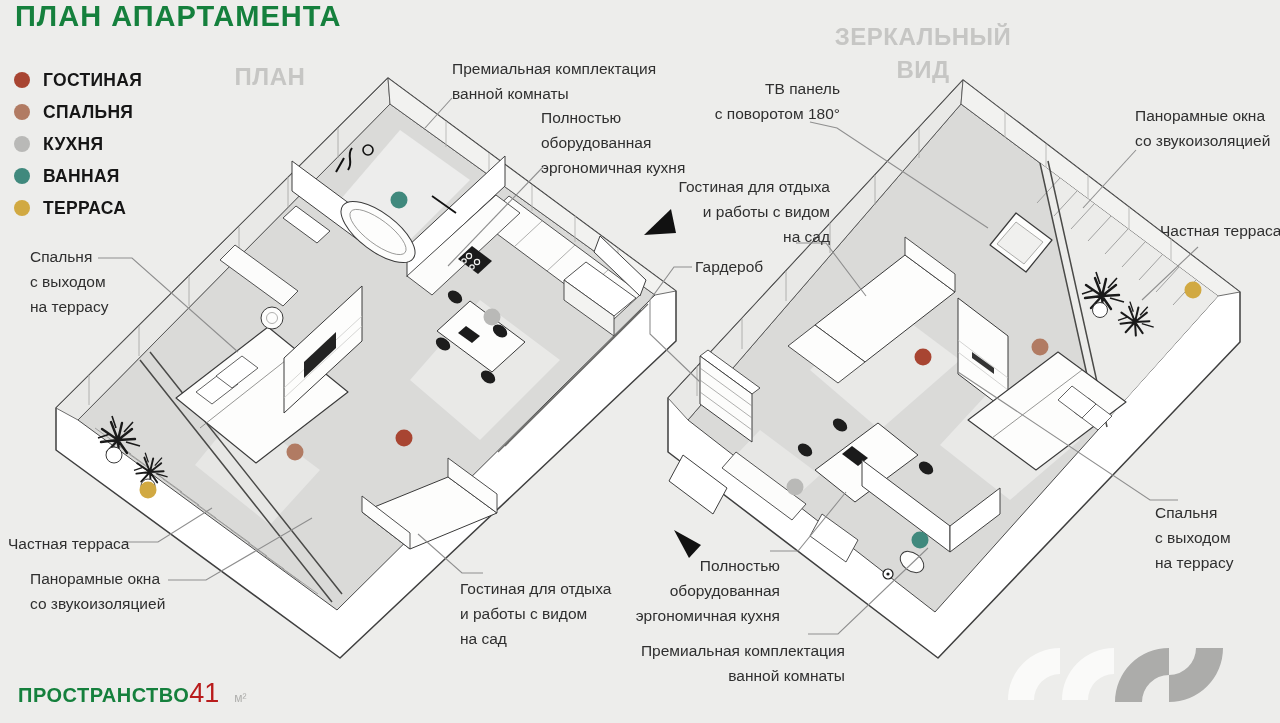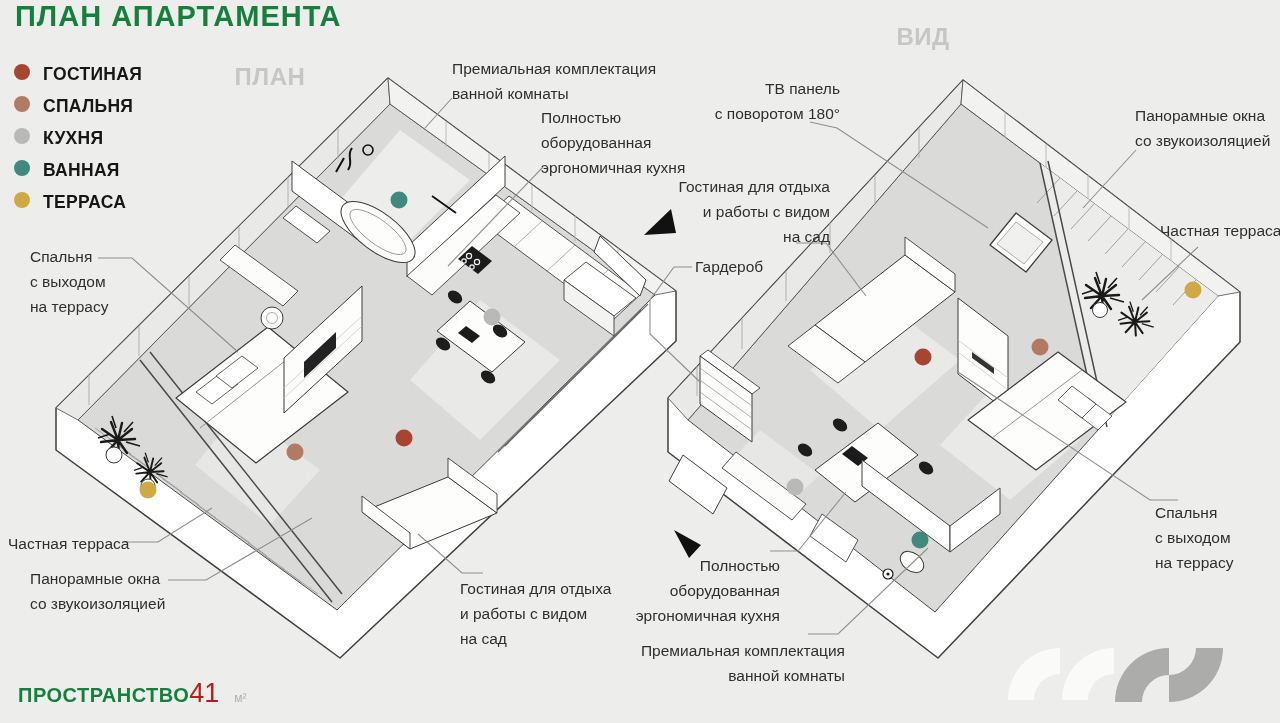--- a/index.html
+++ b/index.html
@@ -8,21 +8,21 @@
     background:#ededeb;
     font-family:"Liberation Sans", sans-serif;
     color:#2f2f2f;
   }
   .abs{position:absolute;}
   .page-title{
     left:15px;top:0px;
     font-size:29px;font-weight:700;letter-spacing:1px;color:#15803d;
   }
   .legend{left:14px;top:64px;}
-  .legend-row{display:flex;height:32px;}
+  .legend-row{display:flex;align-items:center;height:32px;}
   .legend-dot{width:16px;height:16px;border-radius:50%;margin-right:13px;flex:0 0 auto;}
   .legend-label{font-size:17.5px;font-weight:700;letter-spacing:.3px;color:#161616;}
   .view-label{
     text-align:center;font-size:24px;font-weight:600;letter-spacing:.5px;
     color:#c6c6c4;line-height:33px;
   }
   .view-front{left:185px;top:60px;width:170px;}
   .view-mirror{left:833px;top:20px;width:180px;}
   .ann{font-size:15.5px;line-height:25px;color:#2f2f2f;white-space:nowrap;}
   .ar{text-align:right;}
@@ -248,20 +248,21 @@
   <div class="legend-row">
     <span class="legend-dot" style="background: rgb(209, 169, 66);"></span>
     <span class="legend-label">ТЕРРАСА</span>
   </div>
 </div>
 
 <div class="abs view-label view-front">
     <div>ПЛАН</div>
 </div>
 <div class="abs view-label view-mirror">
+  <div>ЗЕРКАЛЬНЫЙ</div>
     <div>ВИД</div>
 </div>
 
 <div class="abs ann fp-premium-bath">
   <div>Премиальная комплектация</div>
   <div>ванной комнаты</div>
 </div>
 <div class="abs ann fp-kitchen">
   <div>Полностью</div>
   <div>оборудованная</div>

